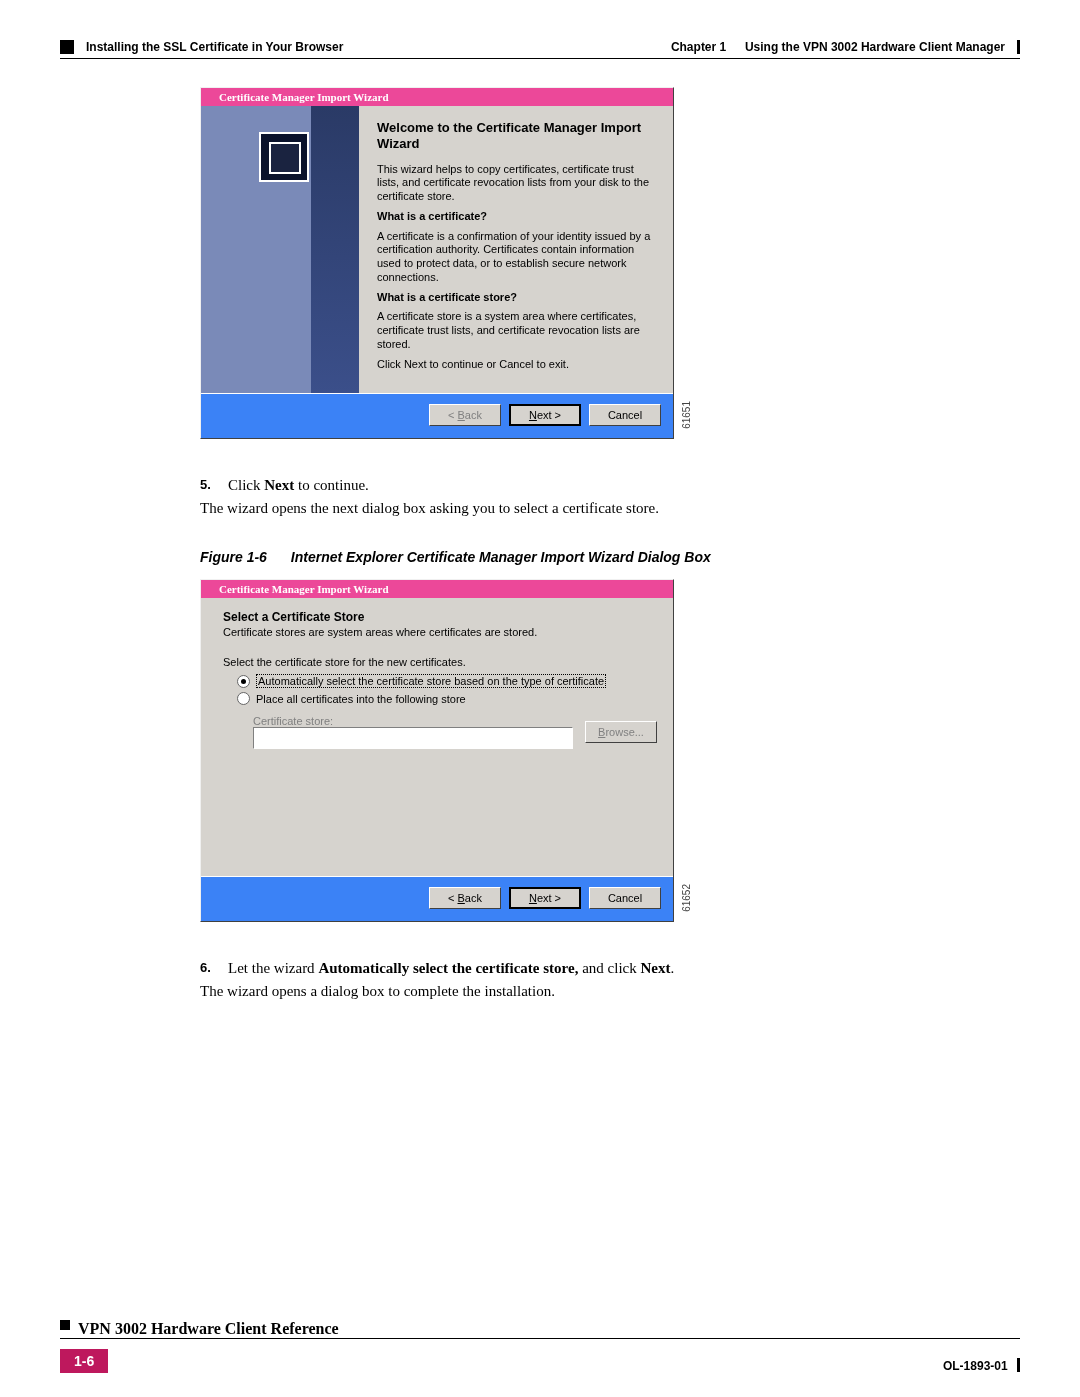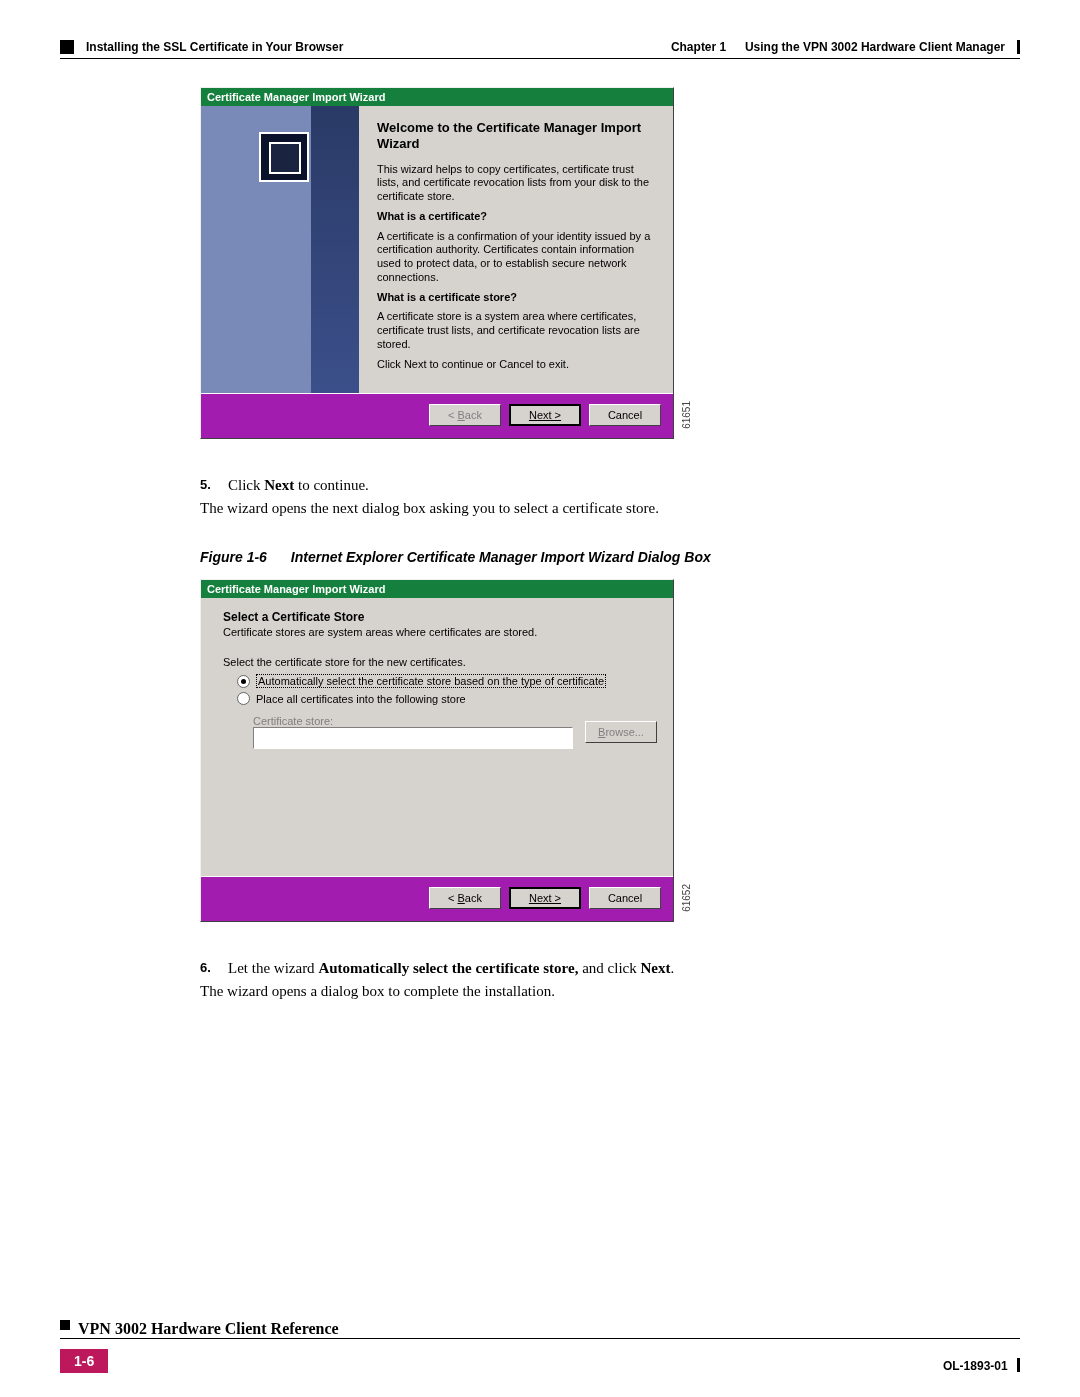--- a/index.html
+++ b/index.html
@@ -77,25 +77,26 @@
     width: 472px;
     background: #d6d3ce;
     font-family: Tahoma, Arial, sans-serif;
     font-size: 11px;
     border-top: 1px solid #f0f0f0;
     border-left: 1px solid #f0f0f0;
     border-right: 1px solid #404040;
     border-bottom: 1px solid #404040;
   }
   .titlebar {
-    background: #15803d;
+    background: #ec4899;
     color: #fff;
     font-weight: bold;
-    padding: 3px 6px;
+    padding: 3px 18px;
     font-size: 11px;
+    font-family: Liberation Serif, serif;
   }
   .welcome-body {
     display: flex;
     height: 287px;
   }
   .welcome-left {
     width: 158px;
     background: #7a8ab8;
     position: relative;
     flex-shrink: 0;
@@ -136,37 +137,37 @@
   }
   .wtext { margin: 6px 0; }
   .wtext.bold { font-weight: bold; }
 
   .dlg-buttons {
     display: flex;
     justify-content: flex-end;
     gap: 8px;
     padding: 10px 12px 12px 12px;
     border-top: 1px solid #fff;
-    background: #a21caf;
+    background: #3b82f6;
   }
   .winbtn {
     min-width: 72px;
     height: 22px;
     background: #d6d3ce;
     border-top: 1px solid #fff;
     border-left: 1px solid #fff;
     border-right: 1px solid #404040;
     border-bottom: 1px solid #404040;
     font-family: Tahoma, Arial, sans-serif;
     font-size: 11px;
     padding: 0 10px;
     cursor: pointer;
   }
   .winbtn.disabled { color: #808080; }
-  .winbtn.default { border: 2px solid #000; text-decoration: underline; }
+  .winbtn.default { border: 2px solid #000; }
   .winbtn .akey { text-decoration: underline; }
   .sidelabel {
     position: absolute;
     right: -18px;
     bottom: 10px;
     font-family: Arial, sans-serif;
     font-size: 10px;
     writing-mode: vertical-rl;
     transform: rotate(180deg);
     color: #444;

